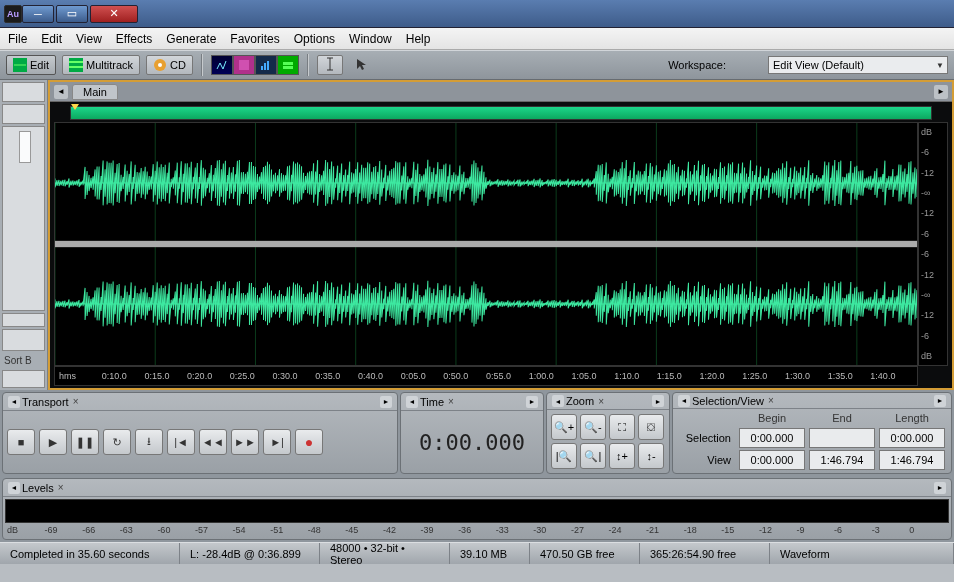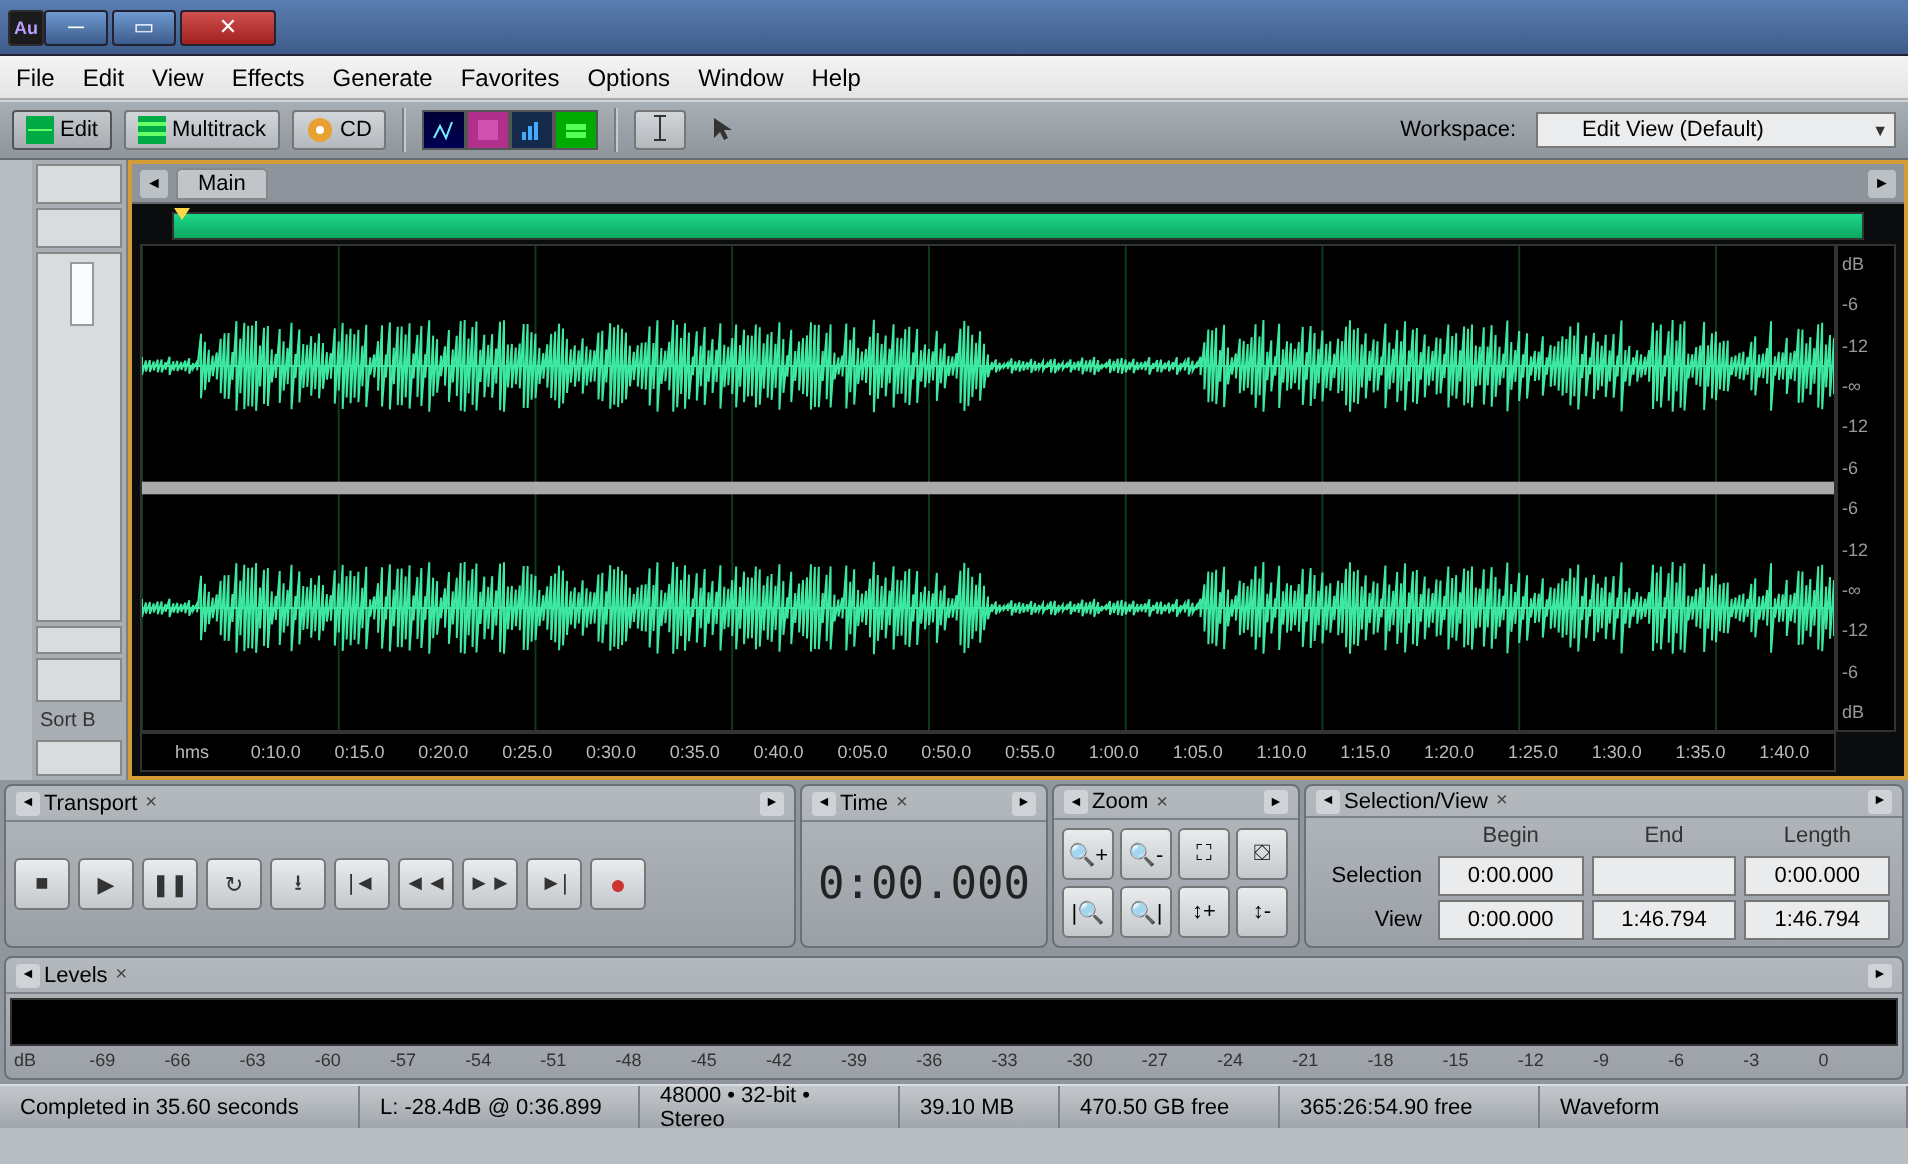--- a/index.html
+++ b/index.html
@@ -21,59 +21,59 @@
   
   .toolbar { height:30px; background:linear-gradient(#a7aeb4,#8e959c); border-top:1px solid #d1d5d9; border-bottom:1px solid #676c71; display:flex; align-items:center; padding:0 6px; gap:6px;}
   .tb-btn{ height:20px; padding:0 6px; background:linear-gradient(#d2d6da,#b3b8bd); border:1px solid #777; border-radius:2px; display:flex; align-items:center; gap:3px; font-size:11px;}
   .tb-btn.active{ background:linear-gradient(#c5cace,#a5abb0); border-color:#555;}
   .tb-icon{ width:14px; height:14px; display:inline-block;}
   .tb-sep{ width:2px; height:22px; background:#787d82; border-right:1px solid #c6cacd; margin:0 2px;}
   .viewbtns{ display:flex;}
   .viewbtn{ width:22px; height:20px; border:1px solid #555; background:#2a5; display:flex; align-items:center; justify-content:center;}
   .viewbtn:nth-child(1){background:linear-gradient(#003,#005);} .viewbtn:nth-child(2){background:#b0308b;} .viewbtn:nth-child(3){background:#142a4a;} .viewbtn:nth-child(4){background:#0a0;}
   .workspace-lbl{ margin-left:auto; font-size:11px; margin-right:4px;}
-  .workspace-dd{ width:180px; height:18px; background:#eaecee; border:1px solid #777; display:flex; align-items:center; padding:0 22px; font-size:11px; position:relative;}
+  .workspace-dd{ width:180px; height:18px; background:#eaecee; border:1px solid #777; display:flex; align-items:center; padding:0 4px; font-size:11px; position:relative;margin-left:32px;}
   .workspace-dd::after{content:"▼"; position:absolute; right:3px; font-size:8px; color:#333;}
 
   
   .mainrow{ display:flex; height:310px;}
-  .leftpanel{ width:48px; background:#a8aeb4; border-right:1px solid #7b8085; display:flex; flex-direction:column; padding:2px; gap:2px;margin-left:16px;}
+  .leftpanel{ width:48px; background:#a8aeb4; border-right:1px solid #7b8085; display:flex; flex-direction:column; padding:2px; gap:2px;}
   .lp-box{ width:100%; height:20px; background:#d9dcdf; border:1px solid #888;}
   .lp-slider{ flex:1; background:#d9dcdf; border:1px solid #888; position:relative;}
   .lp-slider::after{content:""; position:absolute; top:4px; left:40%; width:10px; height:30px; background:#fafbfc; border:1px solid #999;}
   .lp-txt{ font-size:10px; color:#333; padding:2px;}
 
   .editorpanel{ flex:1; background:#0b0c0d; border:2px solid #d49d36; position:relative; display:flex; flex-direction:column;}
   .editor-tabbar{ height:20px; background:#8e949b; display:flex; align-items:center; padding:0 4px; gap:4px; border-bottom:1px solid #666;}
   .editor-tabbar .arrow{ width:14px; height:14px; background:#bcc1c6; border-radius:2px; display:flex; align-items:center; justify-content:center; font-size:8px;}
   .editor-tab{ background:#c0c5ca; padding:1px 10px; border:1px solid #888; border-radius:3px 3px 0 0; font-size:11px;}
   .overview{ height:14px; margin:4px 20px 2px 20px; background:linear-gradient(#1cd68a,#0ca860); border:1px solid #333; position:relative;}
   .overview .marker{position:absolute; left:0; top:-3px; width:0; height:0; border-left:4px solid transparent; border-right:4px solid transparent; border-top:6px solid #ffd84a;}
 
   .wave-area{ flex:1; display:flex;}
   .wave-canvas{ flex:1; background:#000; position:relative; border:1px solid #333; margin-left:4px;}
   .wave-canvas svg{ position:absolute; inset:0; width:100%; height:100%;}
   .db-scale{ width:30px; background:#000; color:#999; font-size:9px; display:flex; flex-direction:column; justify-content:space-between; padding:4px 2px; border:1px solid #333; margin-right:4px;}
 
   .timeruler{ height:20px; margin:0 34px 2px 4px; background:#000; color:#bbb; font-size:9px; display:flex; align-items:center; position:relative; border:1px solid #333; padding:0 4px;}
-  .timeruler .tick{ flex:1; text-align:center;}
+  .timeruler .tick{ flex:1; }
 
   
   .panelsrow{ display:flex; height:86px; gap:2px; padding:2px; background:#8f969d;}
   .panel{ background:linear-gradient(#b4b9be,#9aa0a6); border:1px solid #6c7176; border-radius:4px; display:flex; flex-direction:column;}
   .panel-header{ height:18px; display:flex; align-items:center; gap:2px; padding:0 5px; font-size:11px; border-bottom:1px solid #7d8288;}
   .panel-header .arrow{ width:12px; height:12px; display:flex; align-items:center; justify-content:center; font-size:7px; background:#cfd3d7; border-radius:2px;}
   .panel-header .x{ margin-left:2px; color:#444; font-size:10px;}
   .panel-body{ flex:1; display:flex; align-items:center; padding:4px; gap:4px;}
 
   .transport{ width:396px;}
   .tbtn{ width:28px; height:26px; background:linear-gradient(#e9ebed,#c4c8cc); border:1px solid #777; border-radius:3px; display:flex; align-items:center; justify-content:center; font-size:11px; color:#333;}
   .tbtn.rec{ color:#c33; font-size:14px;}
 
-  .timep{ width:124px;}
+  .timep{ width:144px;}
   .time-display{ font-size:22px; font-family:Consolas,monospace; color:#222; text-align:center; width:100%;}
 
   .zoomp{ width:124px;}
   .zgrid{ display:grid; grid-template-columns:repeat(4,26px); grid-template-rows:repeat(2,26px); gap:3px;}
   .zbtn{ background:linear-gradient(#e9ebed,#c4c8cc); border:1px solid #777; border-radius:3px; display:flex; align-items:center; justify-content:center; font-size:11px;}
 
   .selviewp{ flex:1;}
   .selview-body{ display:grid; grid-template-columns:56px 1fr 1fr 1fr; grid-template-rows:14px 20px 20px; gap:2px 4px; font-size:11px; padding:3px 6px;}
   .sv-hdr{ text-align:center; color:#333;}
   .sv-lbl{ text-align:right; padding-right:4px; display:flex; align-items:center; justify-content:flex-end;}

